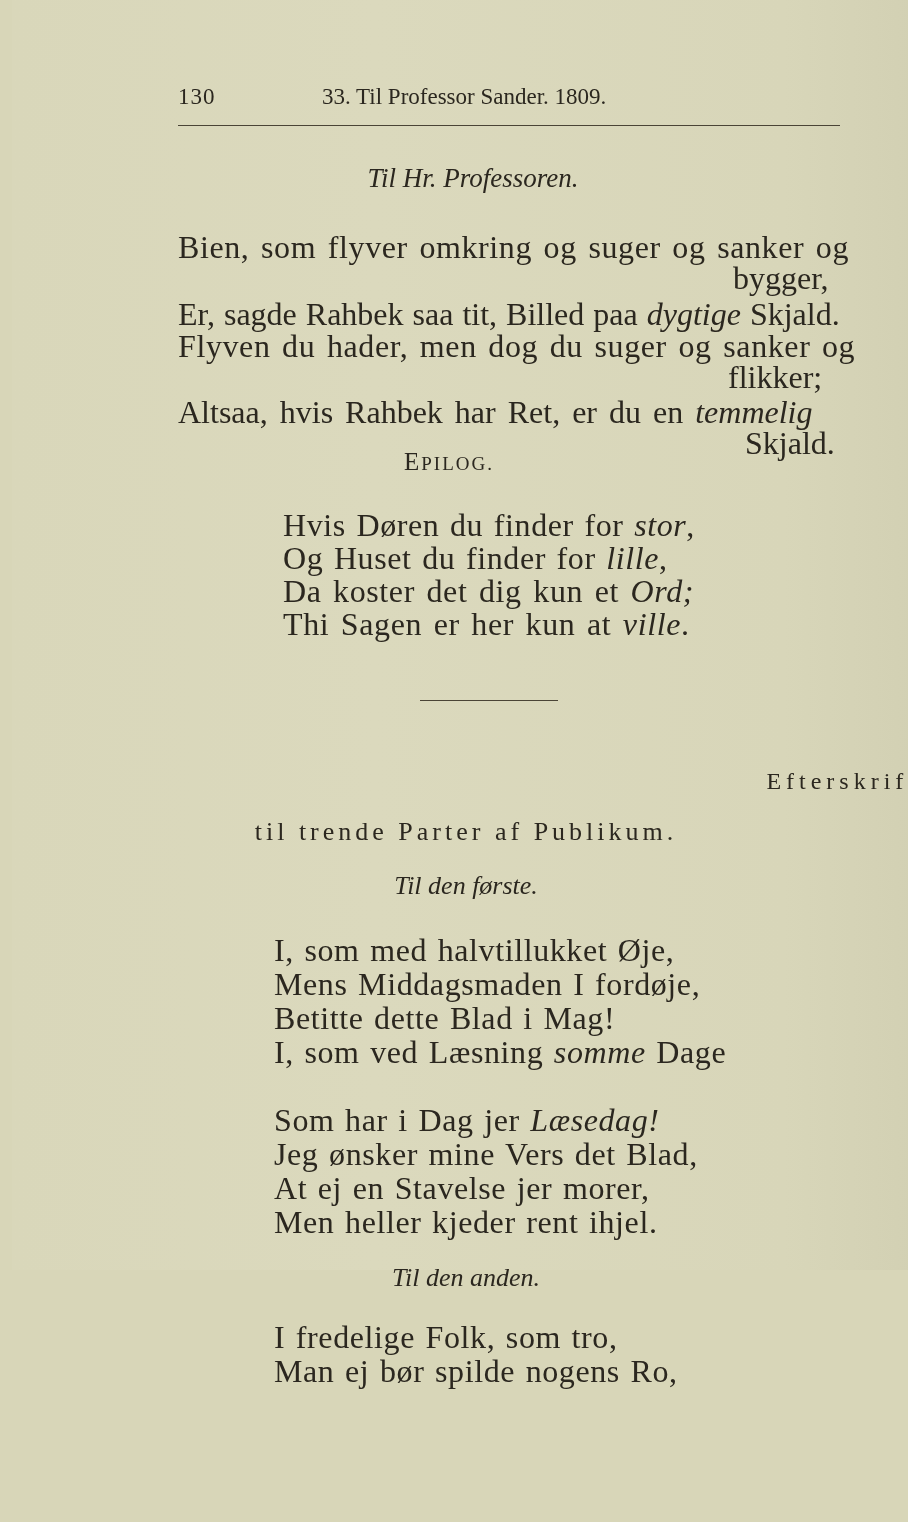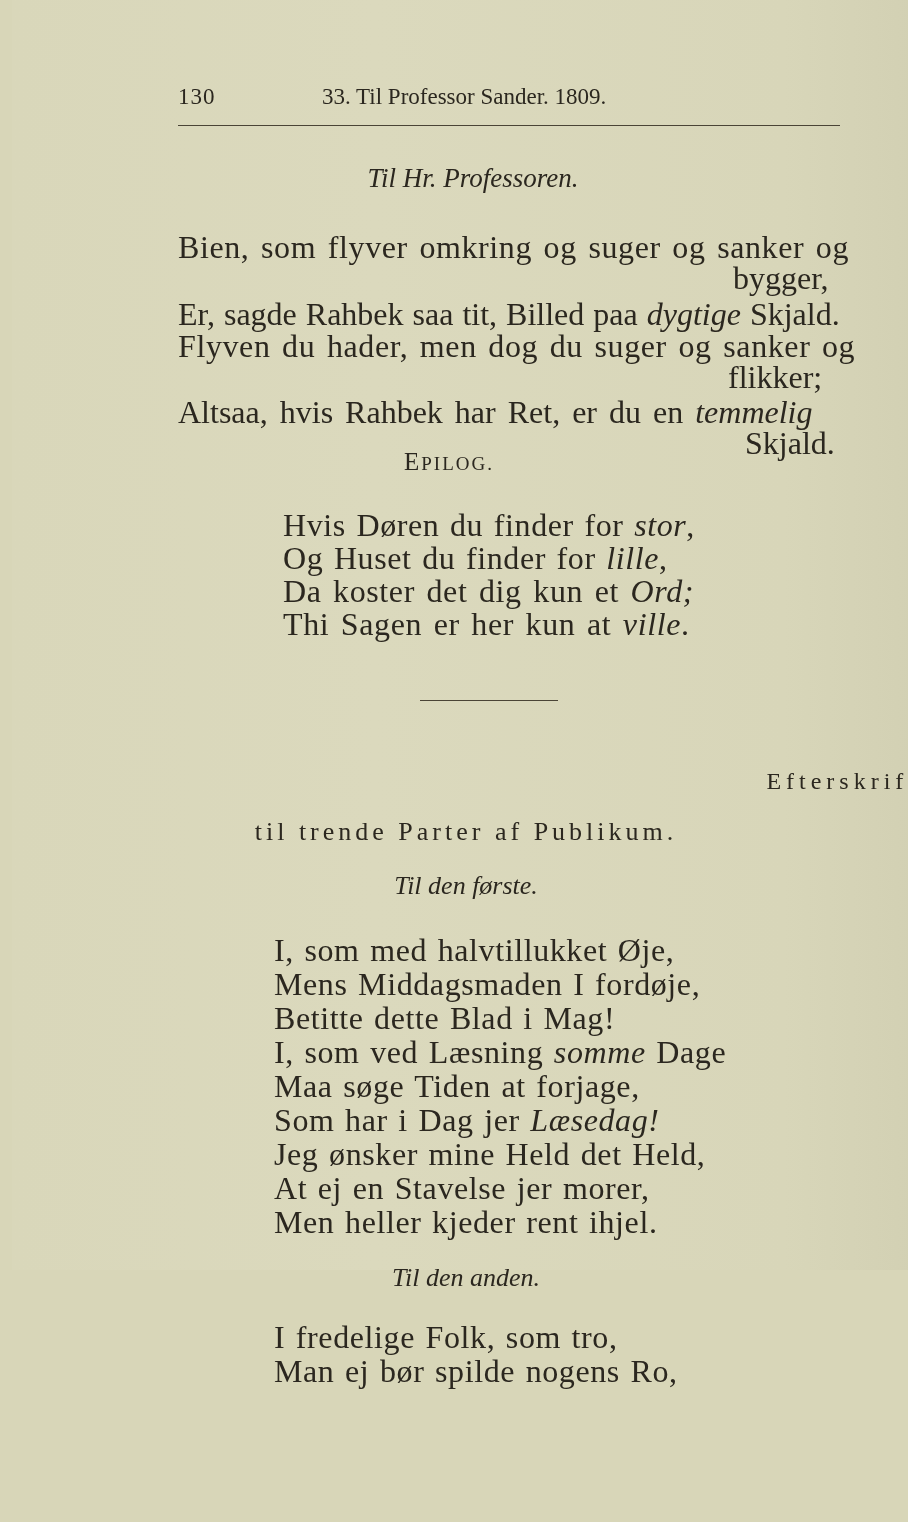--- a/index.html
+++ b/index.html
@@ -80,25 +80,24 @@
   <div class="abs publik">til trende Parter af Publikum.</div>
 
   <div class="abs til-forste">Til den første.</div>
 
   <div class="abs verse" style="left:262px; top:952px; letter-spacing:0.6px; word-spacing:2px;"><span>Mens Middagsmaden I fordøje,</span></div>
   <div class="abs verse" style="left:262px; top:918px; letter-spacing:0.6px; word-spacing:2px;"><span>I, som med halvtillukket Øje,</span></div>
   <div class="abs verse" style="left:262px; top:986px; letter-spacing:0.6px; word-spacing:2px;"><span>Betitte dette Blad i Mag!</span></div>
   <div class="abs verse" style="left:262px; top:1020px; letter-spacing:0.6px; word-spacing:2px;">
     <span>I, som ved Læsning </span><span class="it">somme</span><span> Dage</span>
   </div>
-  <div class="abs verse" style="left:262px; top:1054px; letter-spacing:0.6px; word-spacing:2px;"><span>Maa søge Tiden at forjage,</span></div>
   <div class="abs verse" style="left:262px; top:1088px; letter-spacing:0.6px; word-spacing:2px;">
     <span>Som har i Dag jer </span><span class="it">Læsedag!</span>
   </div>
-  <div class="abs verse" style="left:262px; top:1122px; letter-spacing:0.6px; word-spacing:2px;"><span>Jeg ønsker mine Held det Held,</span></div>
+  <div class="abs verse" style="left:262px; top:1122px; letter-spacing:0.6px; word-spacing:2px;"><span>Jeg ønsker mine Vers det Blad,</span></div>
   <div class="abs verse" style="left:262px; top:1156px; letter-spacing:0.6px; word-spacing:2px;"><span>At ej en Stavelse jer morer,</span></div>
   <div class="abs verse" style="left:262px; top:1190px; letter-spacing:0.6px; word-spacing:2px;"><span>Men heller kjeder rent ihjel.</span></div>
 
   <div class="abs til-anden">Til den anden.</div>
 
   <div class="abs verse" style="left:262px; top:1305px; letter-spacing:0.6px; word-spacing:2px;"><span>I fredelige Folk, som tro,</span></div>
   <div class="abs verse" style="left:262px; top:1339px; letter-spacing:0.6px; word-spacing:2px;"><span>Man ej bør spilde nogens Ro,</span></div>
 
   <div class="edge"></div>
 </div>

